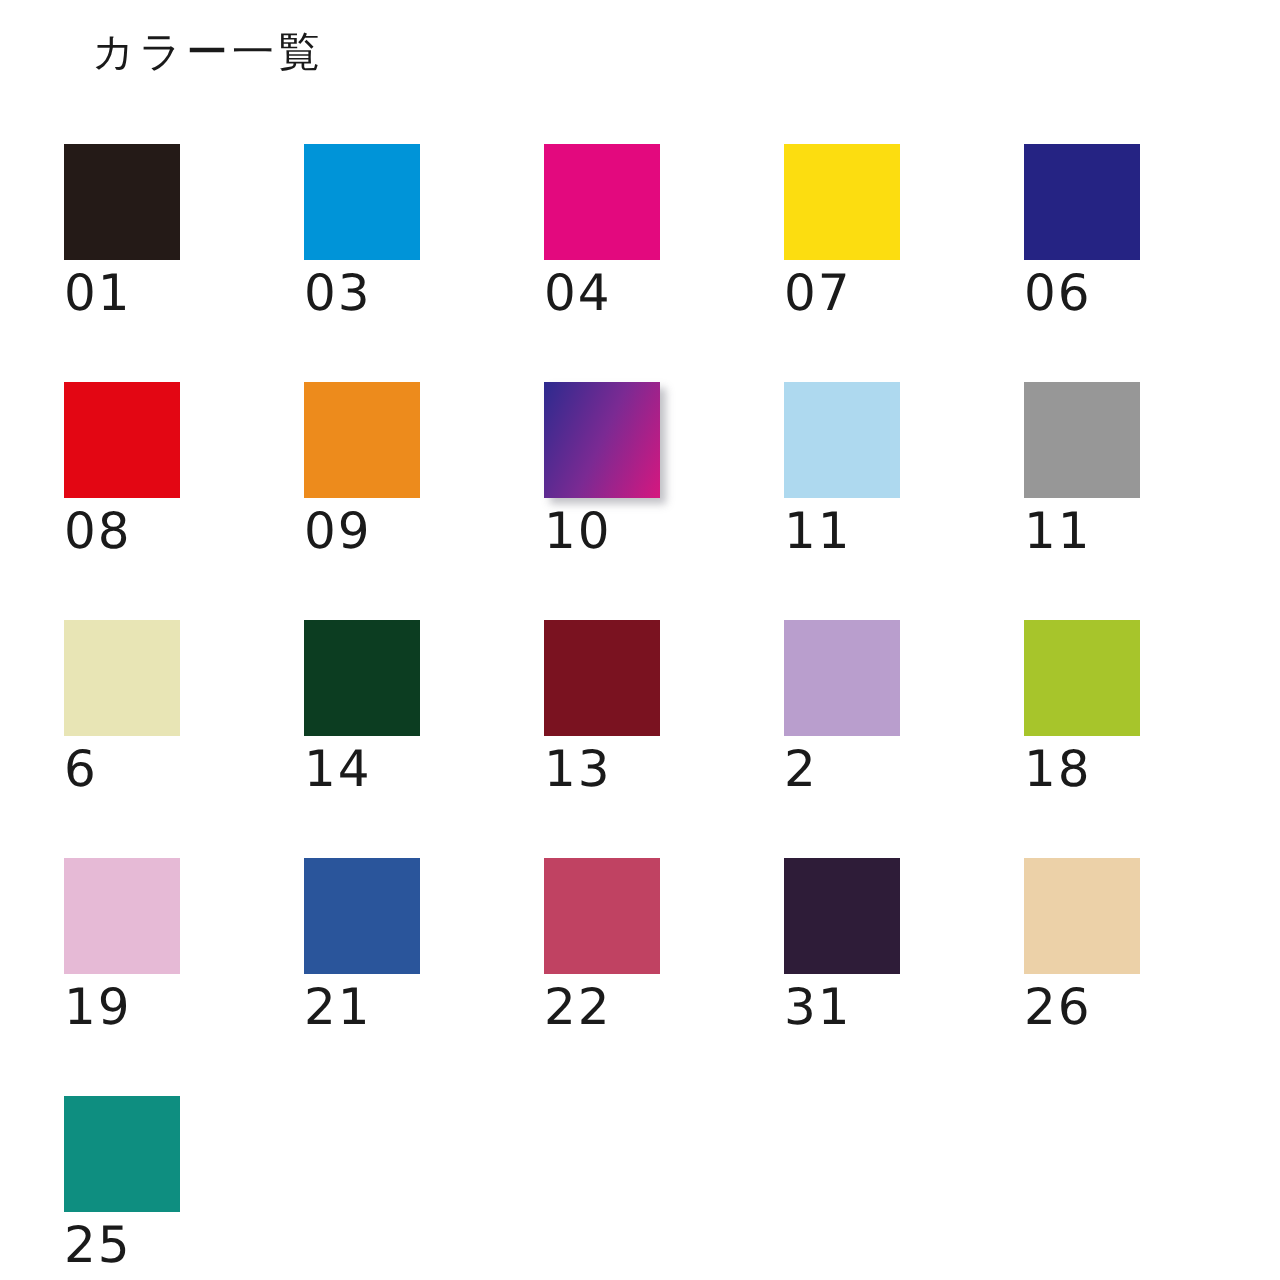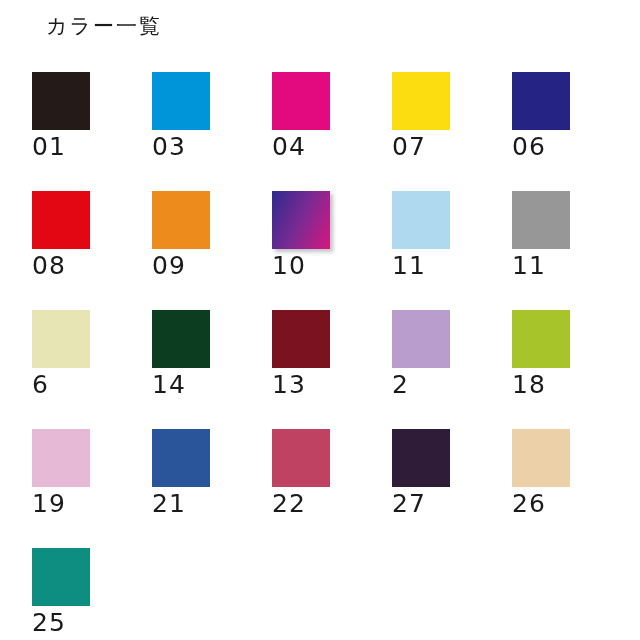--- a/index.html
+++ b/index.html
@@ -142,21 +142,21 @@
     <div class="swatch-cell">
       <div class="swatch-chip" style="background: rgb(42, 85, 155);"></div>
       <div class="swatch-label">21</div>
     </div>
     <div class="swatch-cell">
       <div class="swatch-chip" style="background: rgb(192, 66, 98);"></div>
       <div class="swatch-label">22</div>
     </div>
     <div class="swatch-cell">
       <div class="swatch-chip" style="background: rgb(46, 28, 56);"></div>
-      <div class="swatch-label">27</div>
+      <div class="swatch-label">31</div>
     </div>
     <div class="swatch-cell">
       <div class="swatch-chip" style="background: rgb(236, 209, 168);"></div>
       <div class="swatch-label">26</div>
     </div>
     <div class="swatch-cell">
       <div class="swatch-chip" style="background: rgb(14, 142, 128);"></div>
       <div class="swatch-label">25</div>
     </div>
   </div>

